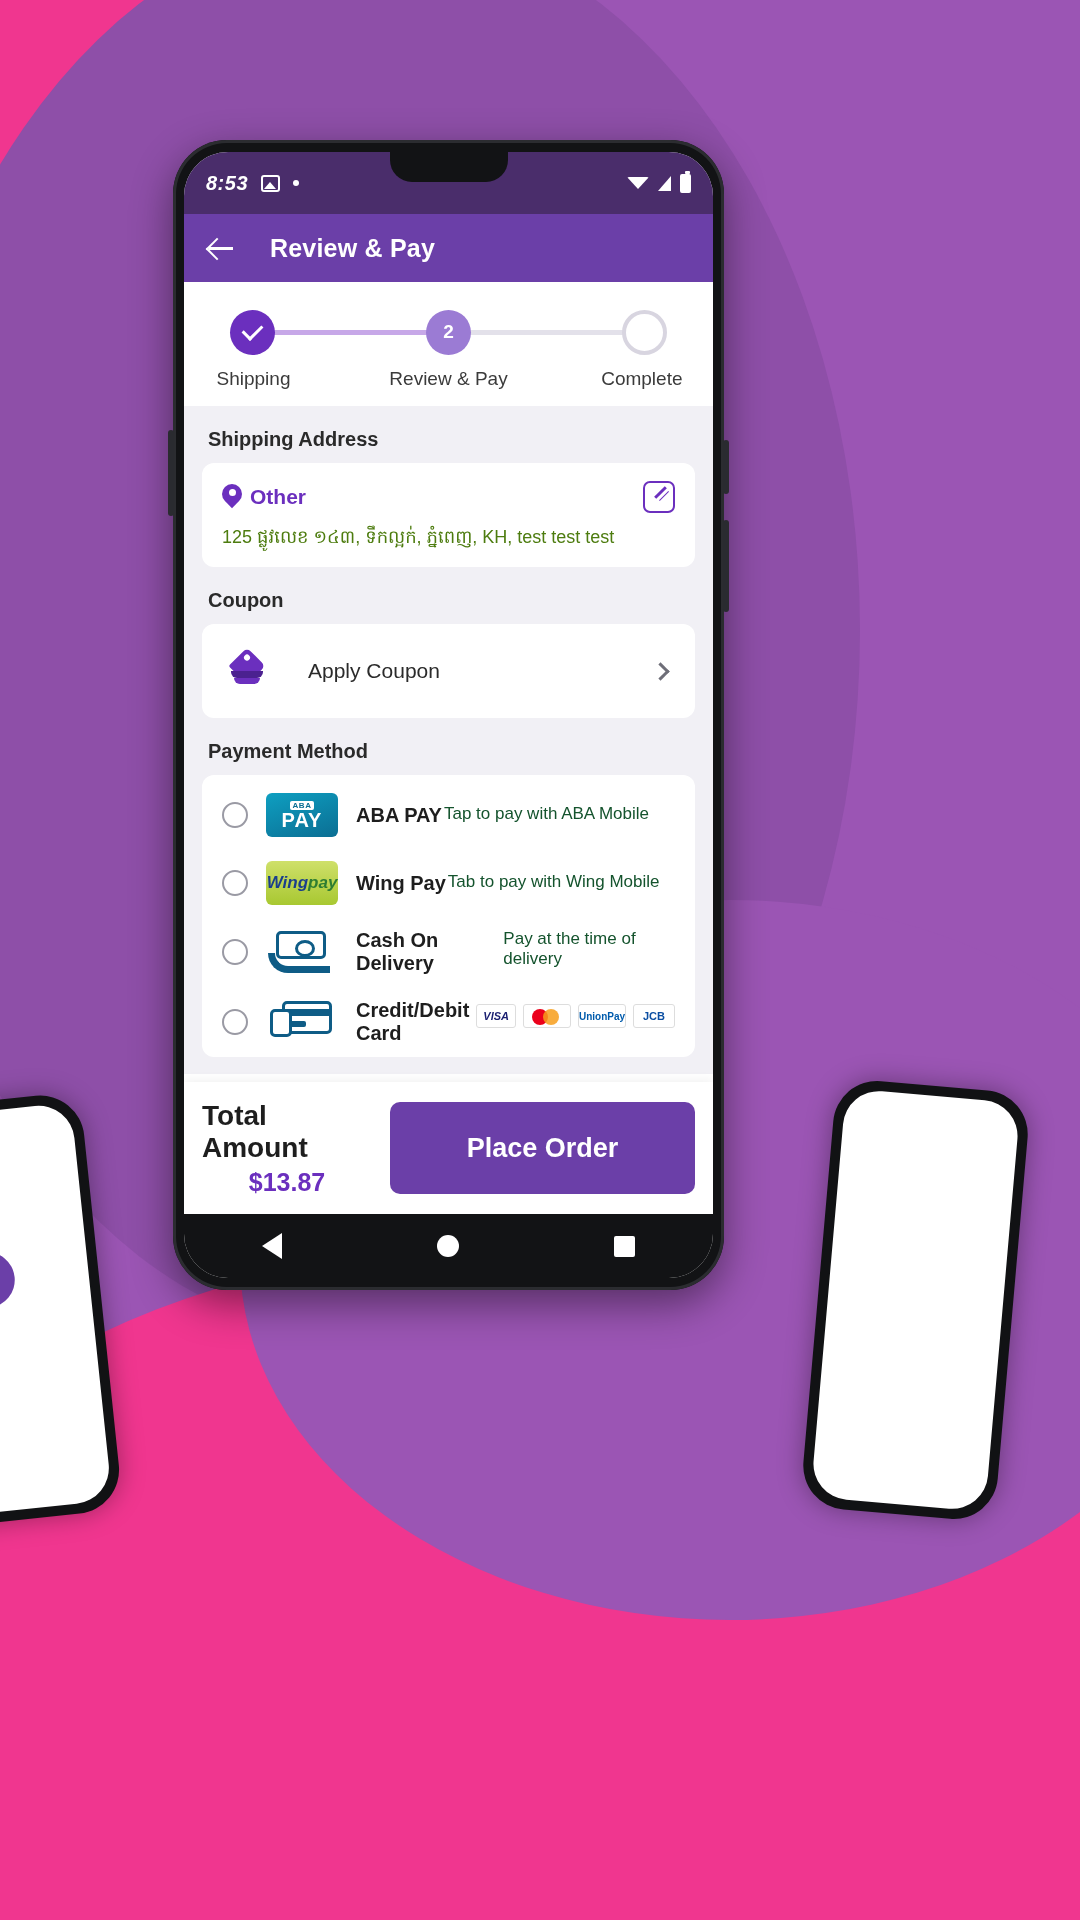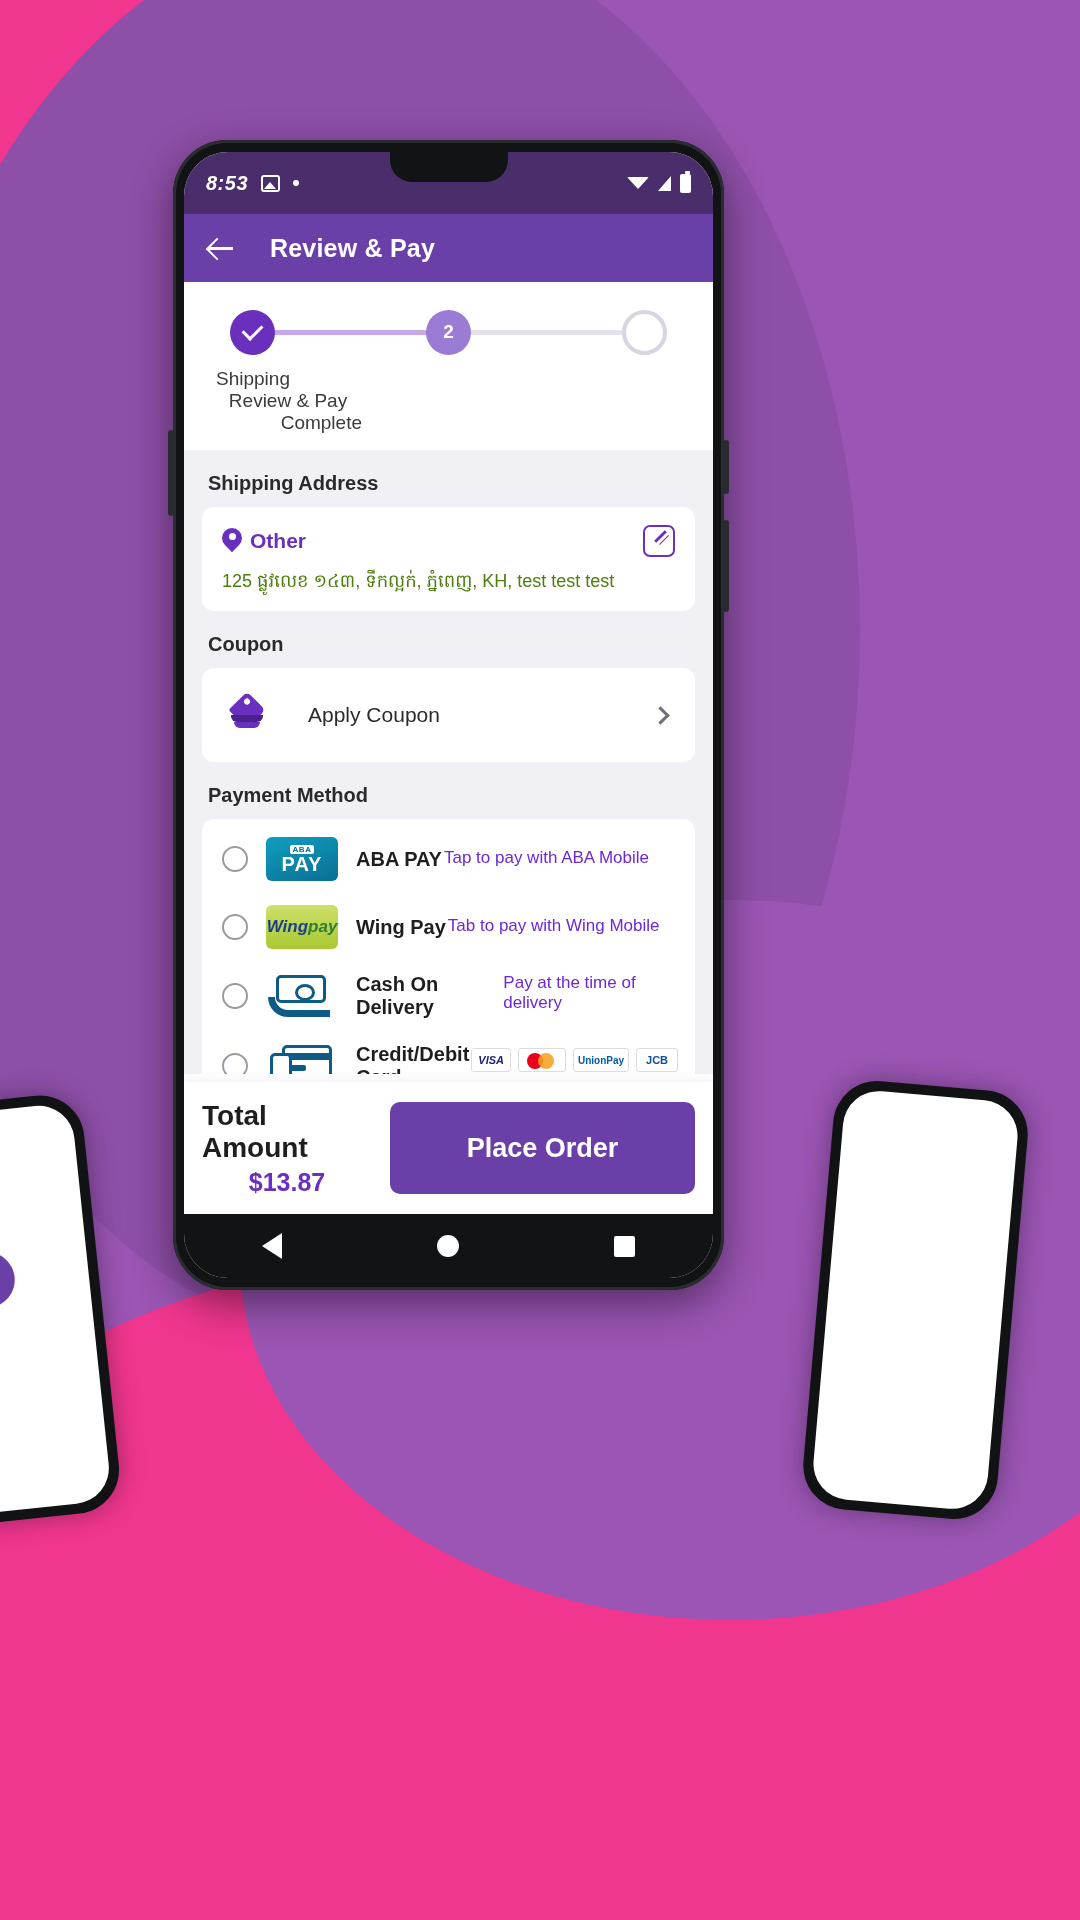--- a/index.html
+++ b/index.html
@@ -97,21 +97,21 @@
   .step-row { position:relative; height:52px; margin:0 46px; display:flex; align-items:center; justify-content:space-between; }
   .step-line { position:absolute; left:22px; right:22px; top:24px; height:5px; background:#E3E1EA; border-radius:3px; }
   .step-line-fill { position:absolute; left:22px; width:208px; top:24px; height:5px; background:#C7A8E8; border-radius:3px; }
   .circ { width:45px; height:45px; border-radius:50%; display:flex; align-items:center; justify-content:center;
           font-size:19px; font-weight:bold; color:#fff; position:relative; z-index:2; }
   .circ.done { background:#6B2FBE; }
   .circ.done:after{ content:""; width:16px; height:9px; border-left:3px solid #fff; border-bottom:3px solid #fff;
                     transform:rotate(-45deg); margin-top:-4px;}
   .circ.current { background:#9B7BD4; }
   .circ.todo { background:#fff; border:4px solid #D8D5E0; }
-  .step-labels { display:flex; justify-content:center; margin:10px 24px 0;flex-direction:column; }
+  .step-labels { display:flex; justify-content:center; margin:10px 24px 0; }
   .step-labels span { font-size:19px; color:#3B3B3B; width:160px; text-align:center; }
   .step-labels span:first-child { text-align:left; padding-left:8px;}
   .step-labels span:last-child { text-align:right; padding-right:6px;}
 
   
   .sec-head { font-size:20px; font-weight:bold; color:#2A2A2A; padding:22px 24px 12px; }
 
   .card { background:#fff; border-radius:12px; margin:0 18px; padding:18px 20px; }
 
   
@@ -148,30 +148,30 @@
   .logo-aba { background:linear-gradient(160deg,#0E9FC1,#0B6E93); color:#fff; flex-direction:column; }
   .logo-aba .ab { font-size:8px; font-weight:bold; letter-spacing:.5px; background:#fff; color:#0B6E93; padding:0 3px; border-radius:2px;}
   .logo-aba .pay { font-size:20px; font-weight:bold; letter-spacing:1px; line-height:1;}
   .logo-wing { background:linear-gradient(180deg,#CFE06A,#A8C831); }
   .logo-wing .wtxt { font-size:17px; font-weight:bold; font-style:italic; color:#1A3E8C; }
   .logo-wing .wtxt i { color:#2E7D32; font-style:italic;}
   .logo-cod { background:transparent; }
   .logo-card { background:transparent; }
   .pay-texts { display:flex; flex-direction:row; gap:2px; }
   .pay-title { font-size:20px; font-weight:bold; color:#1E1E1E; }
-  .pay-sub { font-size:17px; color:#6d28d9; }
+  .pay-sub { font-size:17px; color:#14532d; }
   .brandrow { display:flex; gap:7px; margin-top:5px; }
   .brand { height:24px; border-radius:3px; display:flex; align-items:center; justify-content:center;
            font-size:11px; font-weight:bold; padding:0 6px; }
   .b-visa { background:#fff; color:#1A1F71; border:1px solid #ddd; font-style:italic; }
   .b-mc { background:#fff; border:1px solid #ddd; position:relative; width:48px; }
   .b-mc:before,.b-mc:after{ content:""; position:absolute; top:4px; width:16px;height:16px;border-radius:50%;}
   .b-mc:before{ left:8px; background:#EB001B;}
   .b-mc:after{ left:19px; background:#F79E1B; opacity:.85;}
-  .b-up { background:#fff; border:1px solid #ddd; color:#005BAC; font-size:10px; width:56px;}
+  .b-up { background:#fff; border:1px solid #ddd; color:#005BAC; font-size:10px; width:48px;}
   .b-jcb { background:#fff; border:1px solid #ddd; color:#0B4EA2; font-size:11px; width:42px;}
 
   
   .cod { position:relative; width:72px; height:46px;}
   .cod .bill{ position:absolute; left:10px; top:2px; width:50px; height:28px; border:3px solid #0E5C86; border-radius:5px; background:#fff;}
   .cod .bill:after{ content:""; position:absolute; left:16px; top:6px; width:14px;height:11px;border-radius:50%;border:3px solid #0E5C86;}
   .cod .hand{ position:absolute; left:2px; top:24px; width:62px; height:20px; border-bottom:7px solid #0E5C86;
               border-left:7px solid #0E5C86; border-radius:0 0 0 26px;}
   
   .cardico { position:relative; width:72px; height:42px;}

